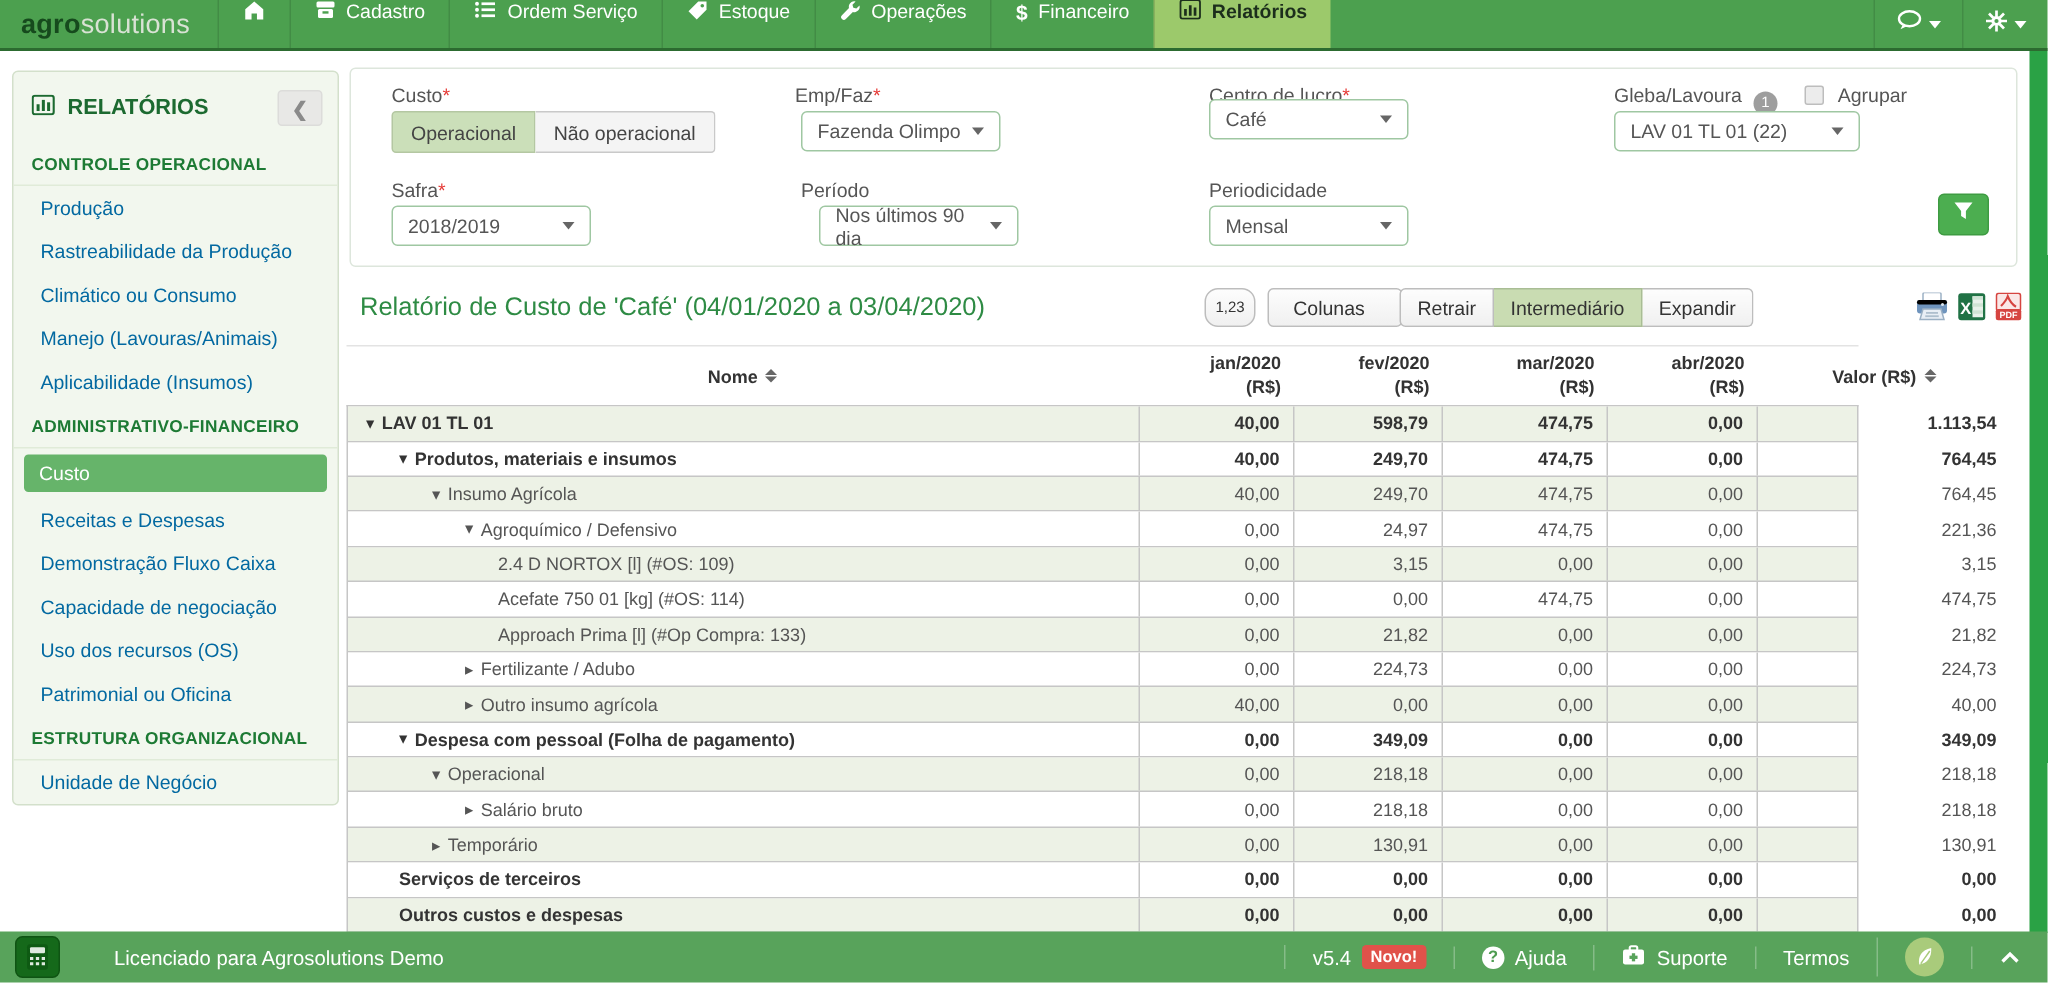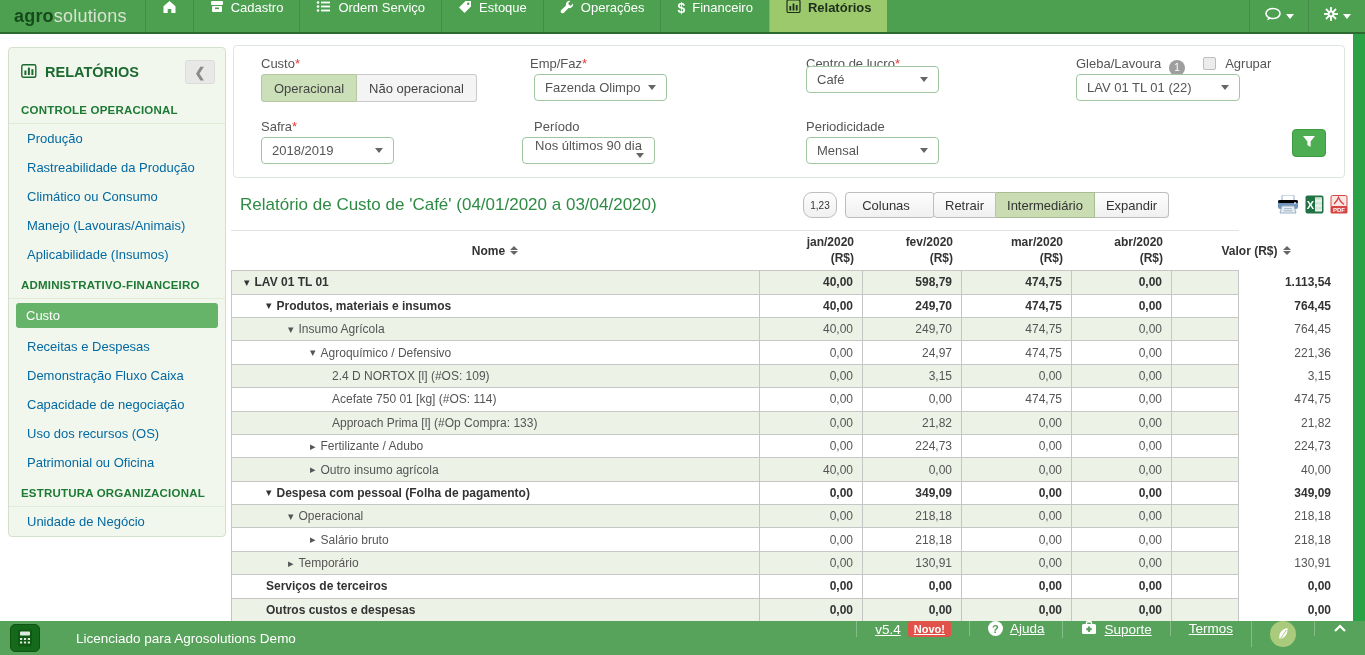--- a/index.html
+++ b/index.html
@@ -81,21 +81,21 @@
   .tcell { display:flex; align-items:center; overflow:hidden; white-space:nowrap; }
   .tcell.name { padding-right:6px; }
   .tcell.num { justify-content:flex-end; padding-right:9px; border-left:1px solid #c6c6c6; }
   .arrow { font-family:"DejaVu Sans", sans-serif; color:#555; margin-right:5px; font-size:11px; cursor:pointer; }
   .trow.bold .arrow { color:#333; }
 
   
   .footer { position:absolute; left:0; top:621px; width:1365px; height:34px; background:#58a35b; display:flex; align-items:stretch; color:#fff; font-size:13.5px; }
   .f-logo { width:30px; height:28px; margin:3px 0 0 10px; background:#15691a; border:1px solid #0f5413; border-radius:5px; display:flex; align-items:center; justify-content:center; }
   .f-license { display:flex; align-items:center; margin-left:36px; }
-  .f-right { margin-left:auto; display:flex; align-items:flex-start;text-decoration:underline; }
+  .f-right { margin-left:auto; display:flex; align-items:center; }
   .f-item { display:flex; align-items:center; gap:7px; padding:0 18px; border-left:1px solid rgba(255,255,255,.28); cursor:pointer; }
   .novo-badge { background:#e0524a; border-radius:3px; padding:2px 6px; font-size:11px; font-weight:bold; }
   .leaf-circle { width:26px; height:26px; border-radius:50%; background:#a9cb7b; display:flex; align-items:center; justify-content:center; }
   .q-circle { width:15px; height:15px; border-radius:50%; background:#fff; color:#4d9c50; font-size:11px; font-weight:bold; display:flex; align-items:center; justify-content:center; }
 </style>
 </head>
 <body>
 
 <div id="app">
 
@@ -239,21 +239,21 @@
       <span>2018/2019</span>
         <span class="sel-caret"></span>
     </div>
 
     <div class="f-label" style="left:296px; top:10px;"><span>Emp/Faz</span><span class="req">*</span></div>
     <div class="select" style="left:300px; top:28px; width:133px;">
       <span>Fazenda Olimpo</span>
         <span class="sel-caret"></span>
     </div>
     <div class="f-label" style="left:300px; top:73px;"><span>Período</span></div>
-    <div class="select" style="left:288px; top:91px; width:133px;flex-direction:column;">
+    <div class="select" style="left:312px; top:91px; width:133px;">
       <span>Nos últimos 90 dia</span>
         <span class="sel-caret"></span>
     </div>
 
     <div class="f-label" style="left:572px; top:10px;"><span>Centro de lucro</span><span class="req">*</span></div>
     <div class="select" style="left:572px; top:20px; width:133px;">
       <span>Café</span>
         <span class="sel-caret"></span>
     </div>
     <div class="f-label" style="left:572px; top:73px;"><span>Periodicidade</span></div>

